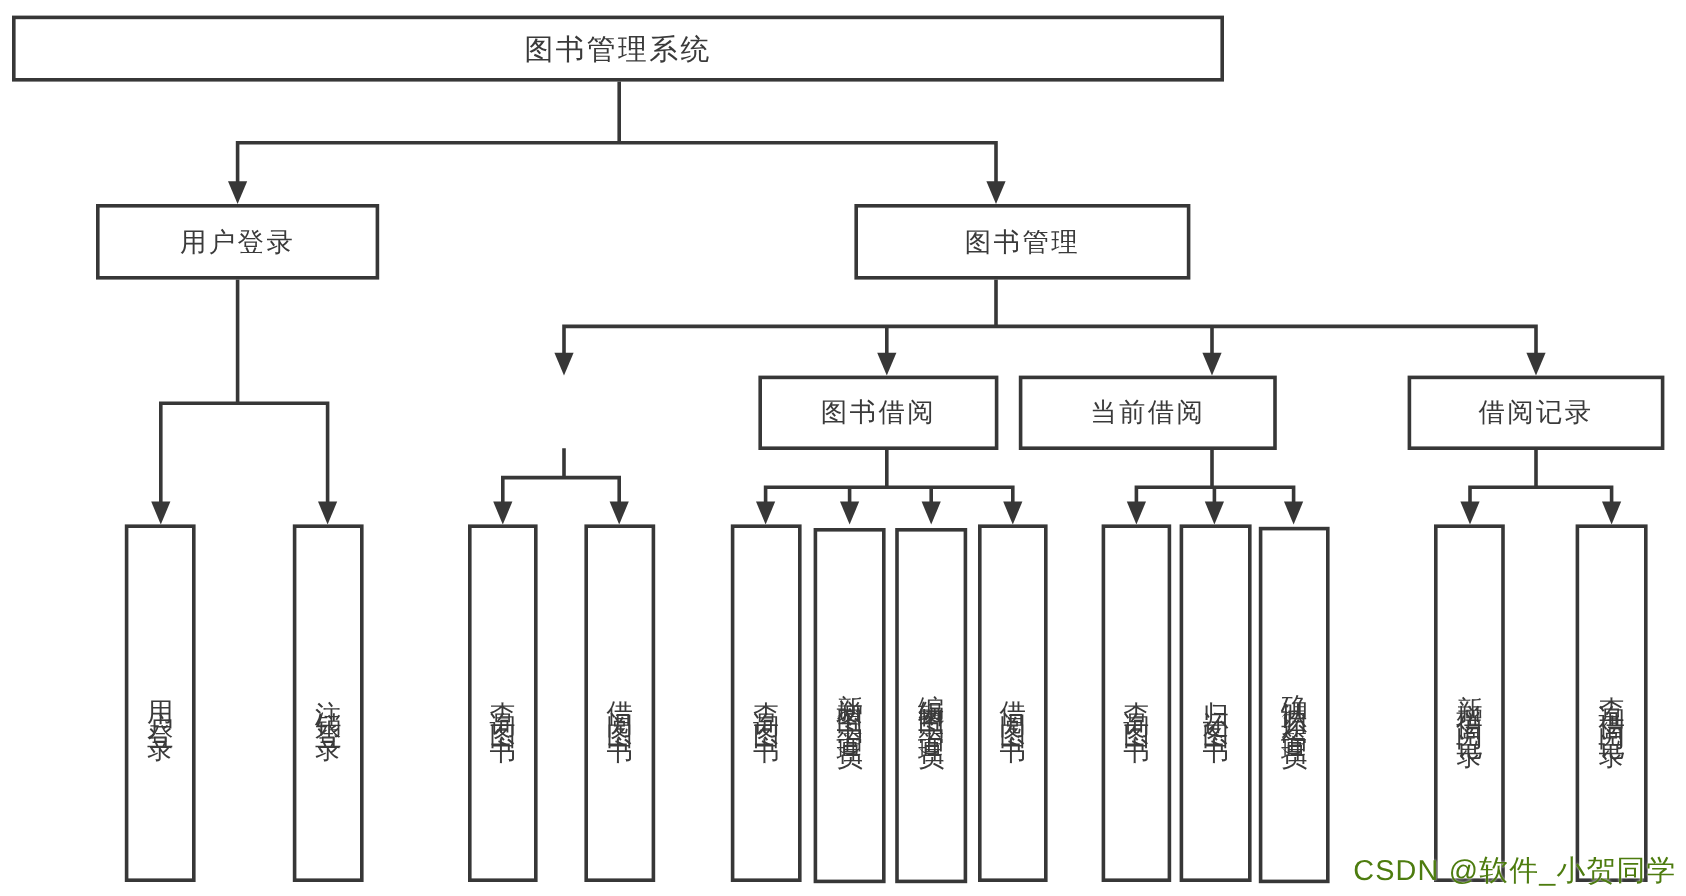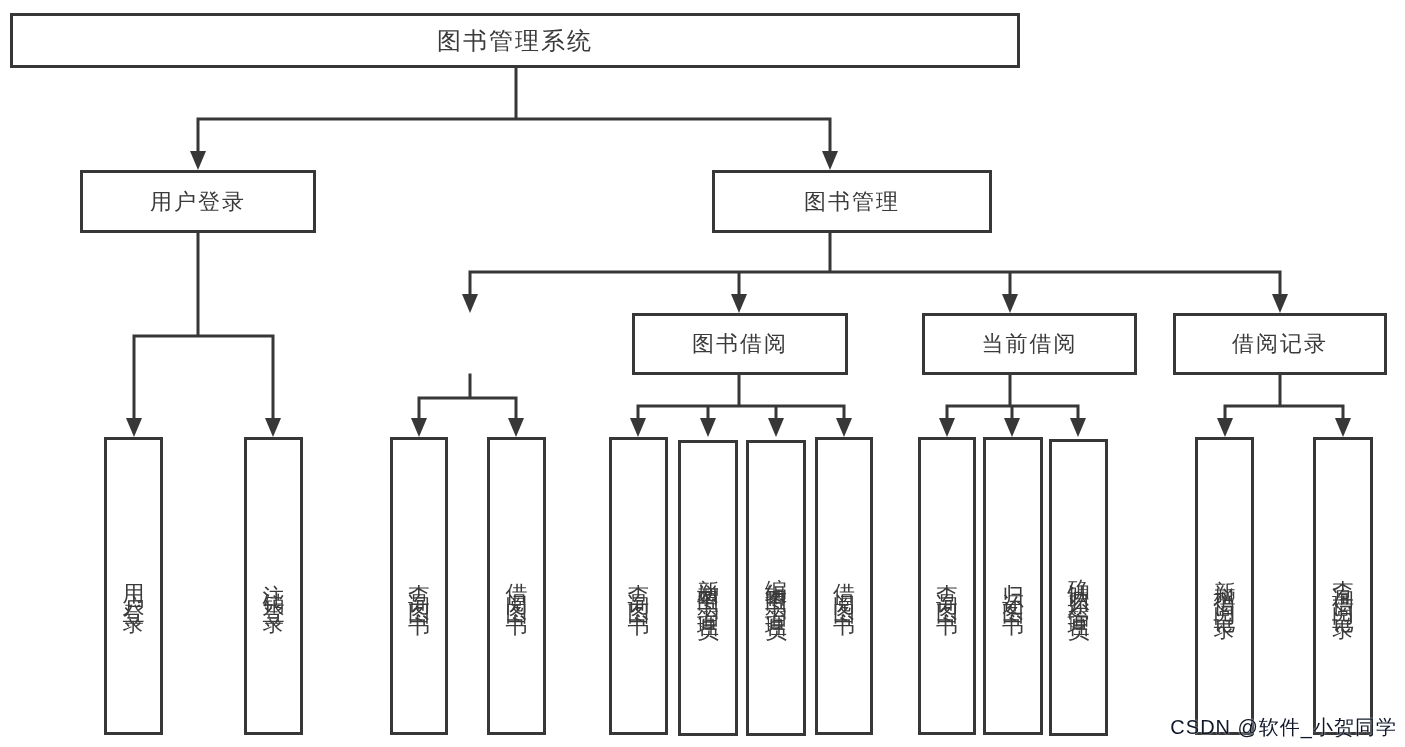--- a/index.html
+++ b/index.html
@@ -32,22 +32,22 @@
     font-size:22px;
     line-height:1;
   }
   .gap-lg{letter-spacing:10px;}
   .gap-md{letter-spacing:8px;}
   .gap-sm{letter-spacing:6px;}
   .watermark{
     position:absolute;
     right:8px;
     bottom:6px;
-    font-size:20px;
-    color:#0f172a;
+    font-size:24px;
+    color:#4d7c0f;
     letter-spacing:1px;
     text-shadow:0 0 2px #ffffff;
     z-index:5;
     text-align:center;
   }
 </style>
 </head>
 <body>
 
 <div class="canvas">
@@ -90,22 +90,22 @@
       <polygon points="1217,418 1233,418 1225,437"></polygon>
       <polygon points="1335,418 1351,418 1343,437"></polygon>
     </g>
   </svg>
 
   <div class="box root-box" style="left:10px;top:13px;width:1010px;height:55px">图书管理系统</div>
 
   <div class="box h-box" style="left:80px;top:170px;width:236px;height:63px">用户登录</div>
   <div class="box h-box" style="left:712px;top:170px;width:280px;height:63px">图书管理</div>
 
-  <div class="box h-box" style="left:632px;top:313px;width:216px;height:62px">图书借阅</div>
-  <div class="box h-box" style="left:922px;top:313px;width:215px;height:62px">当前借阅</div>
+  <div class="box h-box" style="left:632px;top:313px;width:200px;height:62px">图书借阅</div>
+  <div class="box h-box" style="left:849px;top:313px;width:215px;height:62px">当前借阅</div>
   <div class="box h-box" style="left:1173px;top:313px;width:214px;height:62px">借阅记录</div>
 
   <div class="box leaf gap-lg" style="left:104px;top:437px;width:59px;height:298px">用户登录</div>
   <div class="box leaf gap-lg" style="left:244px;top:437px;width:59px;height:298px">注销登录</div>
 
   <div class="box leaf gap-lg" style="left:390px;top:437px;width:58px;height:298px">查询图书</div>
   <div class="box leaf gap-lg" style="left:487px;top:437px;width:59px;height:298px">借阅图书</div>
 
   <div class="box leaf gap-lg" style="left:609px;top:437px;width:59px;height:298px">查询图书</div>
   <div class="box leaf gap-sm" style="left:678px;top:440px;width:60px;height:296px">新增图书（管理员）</div>

